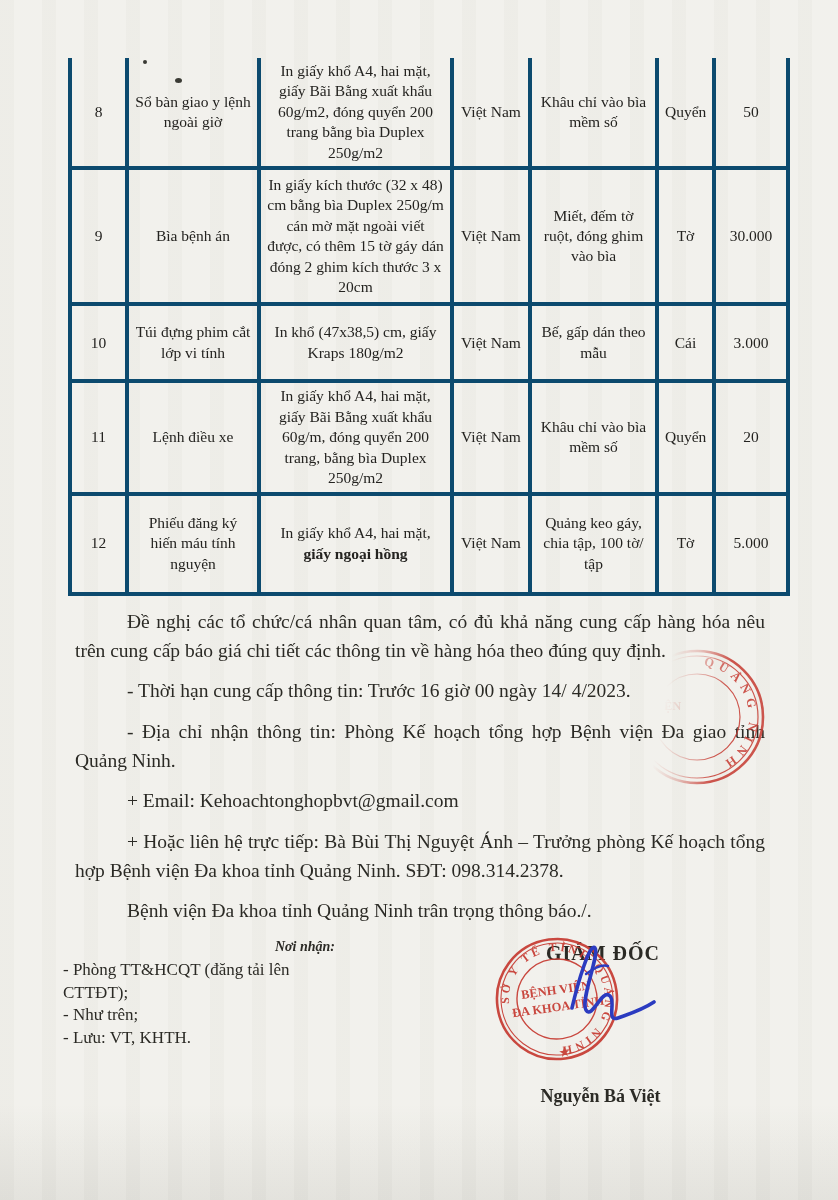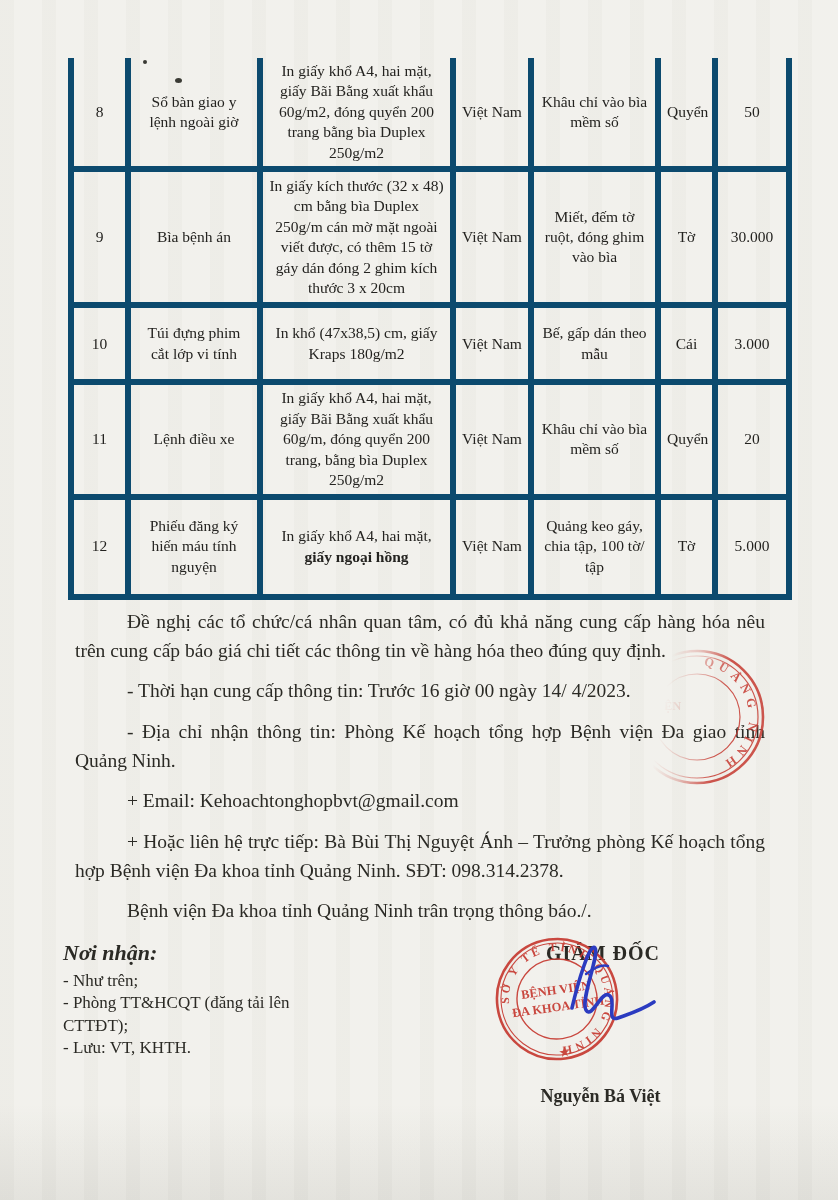--- a/index.html
+++ b/index.html
@@ -17,39 +17,39 @@
       repeating-linear-gradient(90deg, rgba(120,120,110,0.035) 0 14px, rgba(255,255,255,0.03) 14px 42px),
       linear-gradient(180deg, rgba(255,255,255,0) 92%, rgba(90,90,80,0.10) 100%);
   }
   
   .doc-table{
     position:absolute;left:68px;top:58px;width:718px;
     border-collapse:collapse;table-layout:fixed;
     font-size:15.5px;line-height:1.32;color:#242320;
   }
   .doc-table td{
-    border:6px solid #0c4a6e;
+    border:4px solid #0c4a6e;
     text-align:center;vertical-align:middle;
     padding:3px 6px;
   }
   .doc-table tr:first-child td{border-top:none;}
   .spec-bold{font-weight:bold;}
   
   .body-text{
     position:absolute;left:63px;top:596px;width:714px;
     font-size:19.5px;line-height:1.47;text-align:justify;
   }
   .body-text p{margin:12px;text-indent:52px;}
   .body-text p.intro{margin-bottom:9px;}
   
   .recipients{
     position:absolute;left:63px;top:938px;width:272px;
     font-size:17px;line-height:1.32;
   }
-  .recipients .title{font-weight:bold;font-style:italic;font-size:22px;margin:0 0 3px 0;}
+  .recipients .title{font-weight:bold;font-style:italic;font-size:14px;margin:0 0 3px 0;text-align:right;}
   .recipients p{margin:0;}
   .sign-role{
     position:absolute;left:498px;top:942px;width:210px;
     text-align:center;font-size:20px;font-weight:bold;letter-spacing:1px;
   }
   .sign-name{
     position:absolute;left:488px;top:1086px;width:225px;
     text-align:center;font-size:18px;font-weight:bold;
   }
   
@@ -158,22 +158,22 @@
     </defs>
     <text font-size="12.5" font-weight="bold" fill="currentColor" letter-spacing="5">
       <textPath href="#arcPartial" startOffset="88">QUẢNG   NINH</textPath>
     </text>
     <text x="52" y="78" font-size="12.5" font-weight="bold" fill="currentColor">ỆN</text>
   </svg>
 
   <div class="recipients">
     <p class="title">Nơi nhận:</p>
     <div>
+        <p>- Phòng TT&amp;HCQT (đăng tải lên CTTĐT);</p>
         <p>- Như trên;</p>
-        <p>- Phòng TT&amp;HCQT (đăng tải lên CTTĐT);</p>
         <p>- Lưu: VT, KHTH.</p>
       </div>
   </div>
 
   <div class="sign-role">GIÁM ĐỐC</div>
 
   <svg class="stamp stamp-main" viewBox="0 0 170 170">
     <circle cx="85" cy="85" r="60" fill="none" stroke="currentColor" stroke-width="2.6"></circle>
     <circle cx="85" cy="85" r="56" fill="none" stroke="currentColor" stroke-width="1.1"></circle>
     <circle cx="85" cy="85" r="40" fill="none" stroke="currentColor" stroke-width="1.4"></circle>

